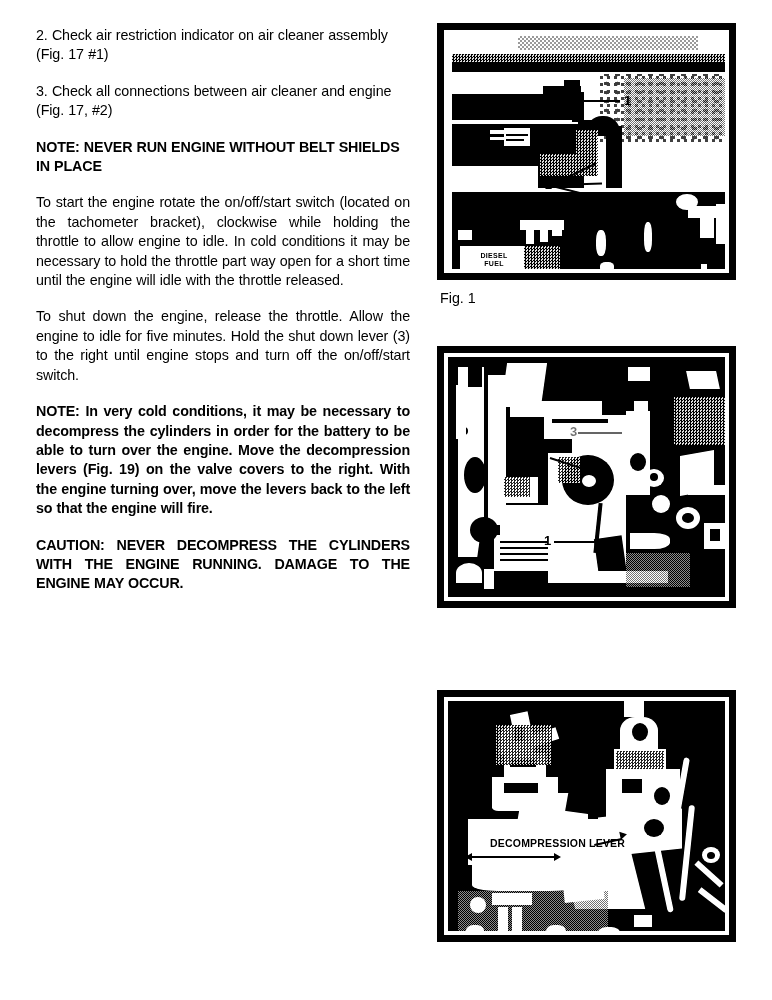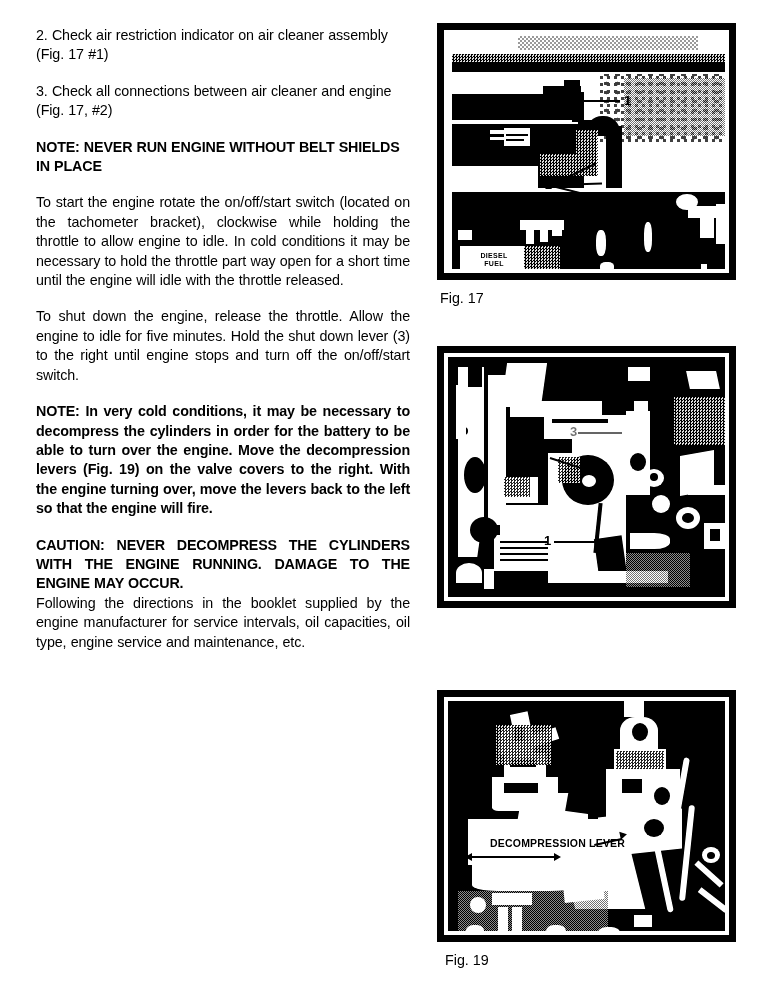--- a/index.html
+++ b/index.html
@@ -182,21 +182,20 @@
 <div id="page">
 
   <div id="text-column">
     <p class="para nojust">2.  Check air restriction indicator on air cleaner assembly (Fig. 17 #1)</p>
     <p class="para nojust">3. Check all connections between air cleaner and engine (Fig. 17, #2)</p>
     <p class="para bold nojust">NOTE:  NEVER RUN ENGINE WITHOUT BELT SHIELDS IN PLACE</p>
     <p class="para">To start the engine rotate the on/off/start switch (located on the tachometer bracket), clockwise while holding the throttle to allow engine to idle. In cold conditions it may be necessary to hold the throttle part way open for a short time until the engine will idle with the throttle released.</p>
     <p class="para">To shut down the engine, release the throttle.  Allow the engine to idle for five minutes.  Hold the shut down lever (3) to the right until engine stops and turn off the on/off/start switch.</p>
     <p class="para bold">NOTE:  In very cold conditions, it may be necessary to decompress the cylinders in order for the battery to be able to turn over the engine. Move the decompression levers (Fig. 19) on the valve covers to the right.  With the engine turning over, move the levers back to the left so that the engine will fire.</p>
     <p class="para bold tight">CAUTION:  NEVER DECOMPRESS THE CYLINDERS WITH THE ENGINE RUNNING.  DAMAGE TO THE ENGINE MAY OCCUR.</p>
-    <p class="para last">Following the directions in the booklet supplied by the engine manufacturer for service intervals, oil capacities, oil type, engine service and maintenance, etc.</p>
   </div>
 
   <div id="figure-column">
 
     <div class="figure-block" style="top:23px;">
       <div class="frame" style="height:257px;">
         <div class="frame-inner">
           <div class="photo">
 
             <div class="wht" style="left:0;top:0;width:100%;height:20px;"></div>
@@ -257,21 +256,21 @@
             <div class="leader" style="left:128px;top:66px;width:44px;"></div>
             <div class="callout" style="left:176px;top:60px;">1</div>
 
             <div class="callout" style="left:97px;top:144px;">2</div>
             <div class="leader" style="left:108px;top:148px;width:44px;transform:rotate(-26deg);"></div>
             <div class="leader" style="left:108px;top:150px;width:46px;transform:rotate(-2deg);"></div>
             <div class="leader" style="left:108px;top:152px;width:48px;transform:rotate(14deg);"></div>
           </div>
         </div>
       </div>
-      <div class="caption" style="margin-left:3px;">Fig. 17</div>
+      <div class="caption" style="margin-left:3px;">Fig. 1</div>
     </div>
 
     <div class="figure-block" style="top:346px;">
       <div class="frame" style="height:262px;">
         <div class="frame-inner">
           <div class="photo">
 
             <div class="blk" style="left:0;top:0;width:100%;height:100%;"></div>
 
             <div class="wht" style="left:10px;top:10px;width:26px;height:190px;"></div>
@@ -398,17 +397,16 @@
             <div class="fig19-label" style="left:42px;top:136px;">DECOMPRESSION LEVER</div>
             <div class="arrow-line" style="left:146px;top:140px;width:28px;transform:rotate(-12deg);"></div>
             <div class="arrow-head" style="left:172px;top:130px;transform:rotate(-12deg);"></div>
 
             <div class="arrow-line" style="left:22px;top:155px;width:86px;"></div>
             <div class="arrow-head" style="left:106px;top:152px;"></div>
             <div class="arrow-head-left" style="left:17px;top:152px;"></div>
           </div>
         </div>
       </div>
-      <div class="caption" style="margin-left:8px;">Fig. 19</div>
     </div>
 
   </div>
 </div>
 
 </body></html>

